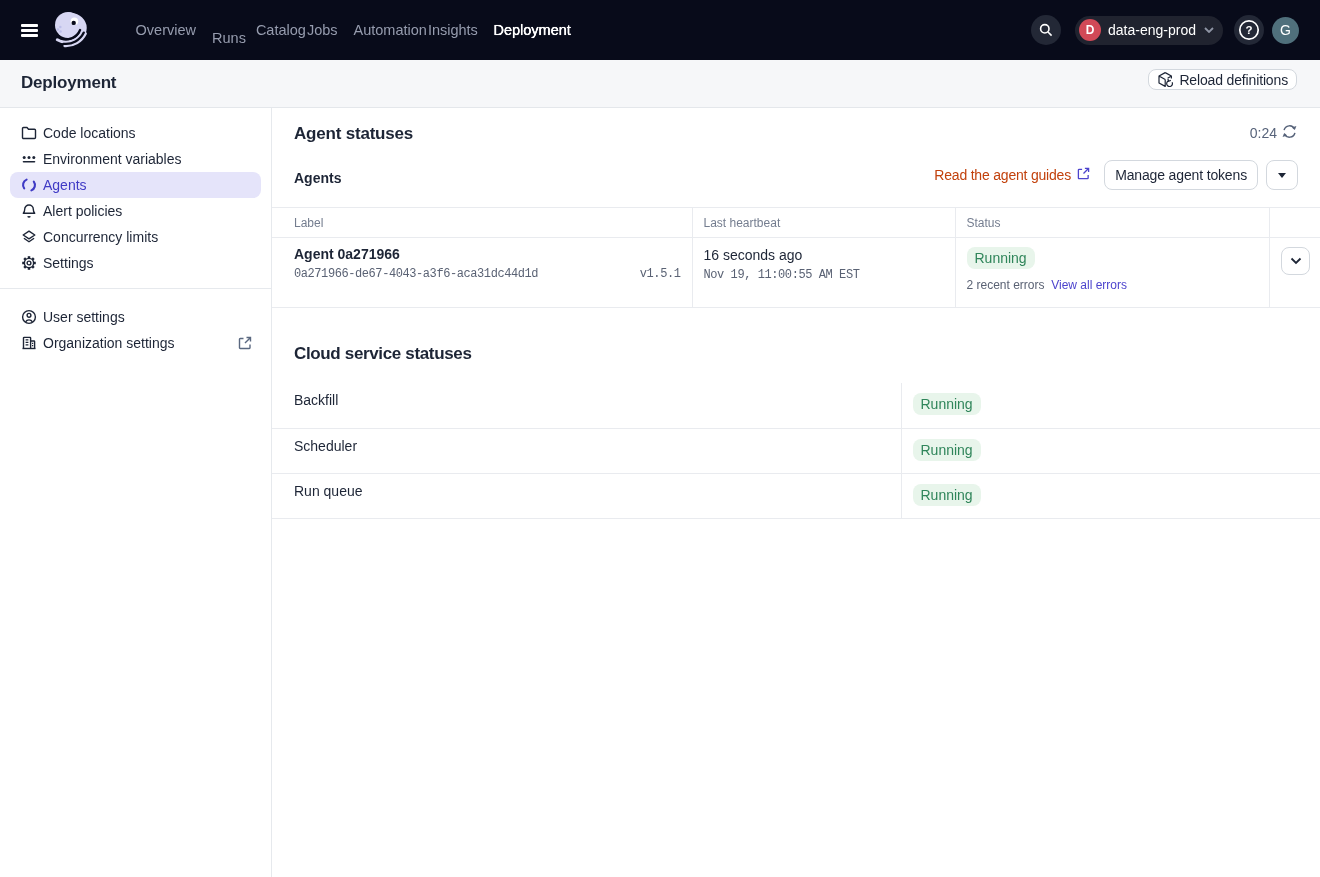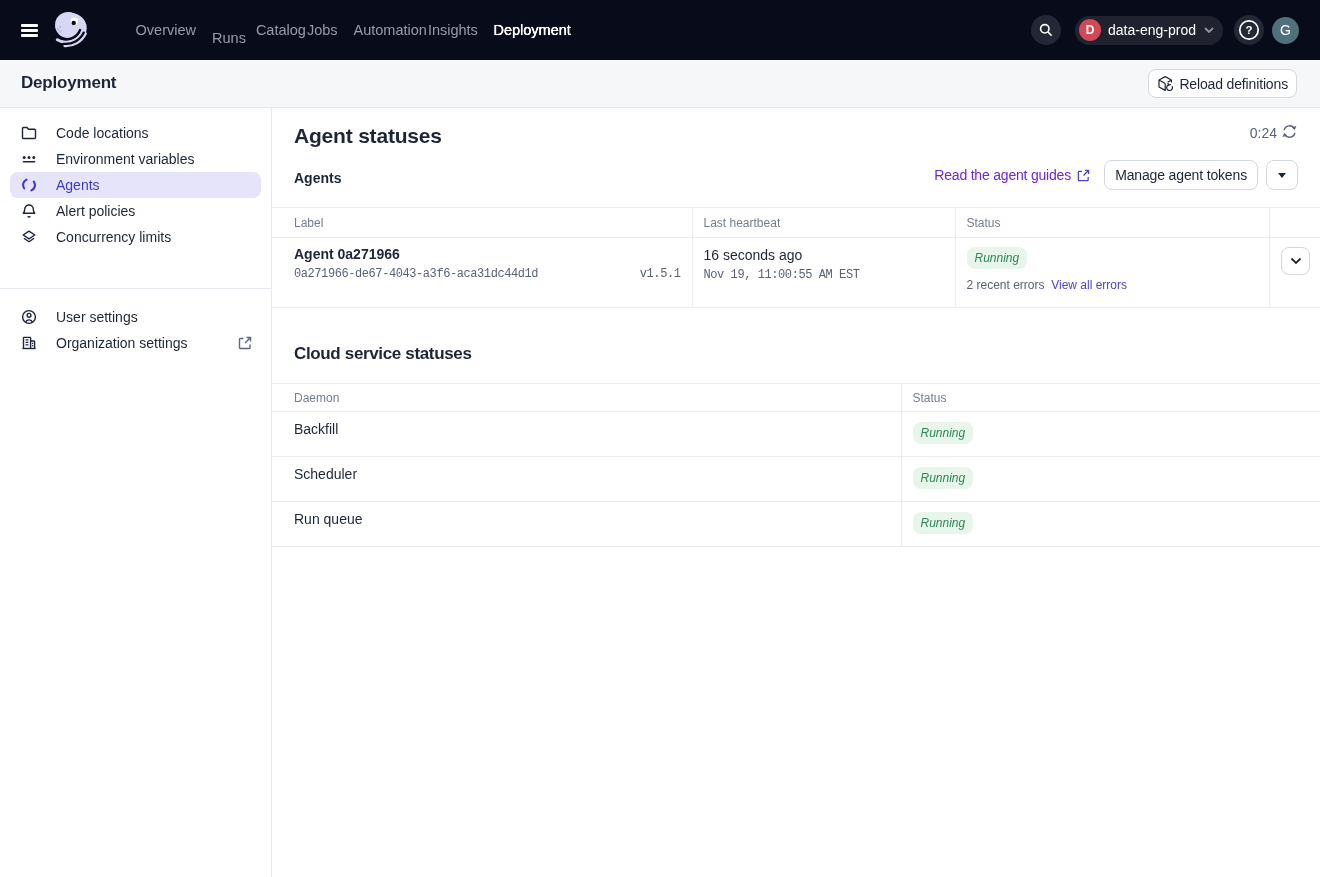--- a/index.html
+++ b/index.html
@@ -13,55 +13,55 @@
 .navlinks .active { color:#fff; text-shadow:0 0 0.7px #fff, 0 0 0.4px #fff; }
 .navright { position:absolute; right:0; top:0; height:60px; display:flex; align-items:center; }
 .circbtn { width:30px; height:30px; border-radius:50%; background:#232836; display:flex; align-items:center; justify-content:center; }
 .pill { width:148px; height:29px; border-radius:15px; background:#20232F; display:flex; align-items:center; padding:0 9px 0 4px; margin:0 11px 0 14px; }
 .pill .d { flex:none;  width:22px; height:22px; border-radius:50%; background:#D14957; color:#fff; font-size:12px; font-weight:700; display:flex; align-items:center; justify-content:center; }
 .pill .t { color:#fff; font-size:14px; margin-left:7px; }
 .avatar { flex:none; width:27px; height:27px; border-radius:50%; background:#50707C; color:#fff; font-size:14px; display:flex; align-items:center; justify-content:center; margin:0 21px 0 8px; }
 
 .pagehead { position:absolute; left:0; top:60px; width:1320px; height:48px; background:#F6F7F9; border-bottom:1px solid #E4E7EB; }
 .pagehead h1 { position:absolute; left:21px; top:13px; font-size:17px; font-weight:700; color:#1D2536; letter-spacing:-0.2px; }
-.reloadbtn { position:absolute; right:23px; top:9px; height:29px; background:#fff; border:1px solid #D3D8DE; border-radius:8px; display:flex; align-items:center; gap:5px; padding:0 8px; font-size:14px; letter-spacing:-0.15px; color:#1D2536; }
+.reloadbtn { position:absolute; right:23px; top:9px; height:21px; background:#fff; border:1px solid #D3D8DE; border-radius:8px; display:flex; align-items:center; gap:5px; padding:0 8px; font-size:14px; letter-spacing:-0.15px; color:#1D2536; }
 
 .sidebar { position:absolute; left:0; top:108px; width:272px; height:769px; background:#fff; border-right:1px solid #E6E9ED; }
 .sideitem { position:absolute; left:10px; width:251px; height:26px; border-radius:8px; display:flex; align-items:center; font-size:14px; color:#1D2536; }
 .sideitem svg { position:absolute; left:11px; }
-.sideitem .lbl { margin-left:46px; }
+.sideitem .lbl { margin-left:33px; }
 .sideitem.sel { background:#E5E4FA; color:#3F3AC5; }
 .sidediv { position:absolute; left:0px; top:180px; width:272px; height:1px; background:#E6E9ED; }
 
 .main { position:absolute; left:272px; top:108px; width:1048px; height:769px; background:#fff; }
-.h-agent { position:absolute; left:22px; top:16px; font-size:21px; font-weight:700; color:#1D2536; letter-spacing:-0.2px; }
+.h-agent { position:absolute; left:22px; top:16px; font-size:17px; font-weight:700; color:#1D2536; letter-spacing:-0.2px; }
 .timer { position:absolute; right:43px; top:17px; font-size:14px; color:#57637A; }
 .refresh { position:absolute; right:23px; top:16px; }
 .h-agents { position:absolute; left:22px; top:62px; font-size:14px; font-weight:700; color:#1D2536; }
-.guides { position:absolute; right:230px; top:59px; font-size:14px; letter-spacing:-0.2px; color:#6d28d9; display:flex; align-items:center; gap:6px; }
+.guides { position:absolute; right:230px; top:59px; font-size:14px; letter-spacing:-0.2px; color:#c2410c; display:flex; align-items:flex-start; gap:6px; }
 .btn-tokens { position:absolute; right:62px; top:52px; height:30px; background:#fff; border:1px solid #D3D8DE; border-radius:8px; font-size:14px; letter-spacing:-0.15px; color:#1D2536; display:flex; align-items:center; padding:0 10px; }
 .btn-caret { position:absolute; right:22px; top:52px; width:32px; height:30px; background:#fff; border:1px solid #D3D8DE; border-radius:8px; display:flex; align-items:center; justify-content:center; }
 .caret { width:0; height:0; border-left:4px solid transparent; border-right:4px solid transparent; border-top:5px solid #1D2536; }
 
 table { border-collapse:collapse; table-layout:fixed; width:1048px; position:absolute; left:0; }
 .t1 { top:99px; }
 .t2 { top:275px; }
 th { text-align:left; font-size:12px; font-weight:400; color:#747D8F; border-top:1px solid #E9EBEF; border-bottom:1px solid #E9EBEF; }
 td, th { border-right:1px solid #E9EBEF; vertical-align:top; }
 td:last-child, th:last-child { border-right:none; }
 .t1 th { height:30px; padding:0 0 0 11px; vertical-align:middle; }
 .t1 th:first-child, .t1 td:first-child { padding-left:22px; }
 .t1 td { height:70px; border-bottom:1px solid #E9EBEF; padding:6px 11px 0 11px; }
 .t2 th { height:28px; padding:0 0 0 11px; vertical-align:middle; }
 .t2 th:first-child, .t2 td:first-child { padding-left:22px; }
 .t2 td { height:45px; border-bottom:1px solid #E9EBEF; padding:7px 11px 0 11px; font-size:14px; line-height:20px; color:#1D2536; }
 .b { font-size:14px; font-weight:700; color:#1D2536; line-height:20px; }
 .r { font-size:14px; color:#1D2536; line-height:20px; }
 .mono { font-family:"Liberation Mono", monospace; font-size:12px; letter-spacing:-0.42px; color:#5A6274; line-height:16px; margin-top:2px; }
-.badge { display:inline-block; background:#E8F5EB; color:#2F855A; font-size:12px; line-height:22px; padding:0 8px; border-radius:8px;font-style:italic; }
+.badge { display:inline-block; background:#E8F5EB; color:#2F855A; font-size:14px; line-height:22px; padding:0 8px; border-radius:8px; }
 .errline { font-size:12px; color:#5A6274; margin-top:9px; }
 .errline a { color:#4D44CD; text-decoration:none; }
 .chevbtn { position:absolute; right:10px; top:139px; width:29px; height:28px; background:#fff; border:1px solid #D3D8DE; border-radius:8px; display:flex; align-items:center; justify-content:center; }
 .h-cloud { position:absolute; left:22px; top:236px; font-size:17px; font-weight:700; color:#1D2536; letter-spacing:-0.35px; }
 .spread { display:flex; justify-content:space-between; }
 </style>
 </head>
 <body>
 
 <div class="nav">
@@ -163,20 +163,37 @@
         <path d="M6.8 13.3 a1.3 1.3 0 0 0 2.4 0" fill="#1D2536"></path>
       </svg>
     <span class="lbl">Alert policies</span>
   </div>
   <div class="sideitem" style="top:116px;">
     <svg width="16" height="16" viewBox="0 0 16 16" fill="none" stroke="#1D2536" stroke-width="1.4" stroke-linejoin="round">
         <path d="M8 2.2 L13.8 6 L8 9.8 L2.2 6 Z"></path>
         <path d="M2.9 9.2 L8 12.8 L13.1 9.2" fill="none"></path>
       </svg>
     <span class="lbl">Concurrency limits</span>
+  </div>
+  <div class="sideitem" style="top:142px;">
+    <svg width="16" height="16" viewBox="0 0 16 16" fill="none">
+        <g stroke="#1D2536" stroke-width="2.5">
+          <line x1="8" y1="1.2" x2="8" y2="3.4"></line>
+          <line x1="8" y1="12.6" x2="8" y2="14.8"></line>
+          <line x1="1.2" y1="8" x2="3.4" y2="8"></line>
+          <line x1="12.6" y1="8" x2="14.8" y2="8"></line>
+          <line x1="3.2" y1="3.2" x2="4.8" y2="4.8"></line>
+          <line x1="11.2" y1="11.2" x2="12.8" y2="12.8"></line>
+          <line x1="3.2" y1="12.8" x2="4.8" y2="11.2"></line>
+          <line x1="11.2" y1="4.8" x2="12.8" y2="3.2"></line>
+        </g>
+        <circle cx="8" cy="8" r="4.6" fill="#fff" stroke="#1D2536" stroke-width="1.4"></circle>
+        <circle cx="8" cy="8" r="1.9" stroke="#1D2536" stroke-width="1.4"></circle>
+      </svg>
+    <span class="lbl">Settings</span>
   </div>
   <div class="sidediv"></div>
   <div class="sideitem" style="top:196px;">
     <svg width="16" height="16" viewBox="0 0 16 16" fill="none" stroke="#1D2536" stroke-width="1.4">
         <circle cx="8" cy="8" r="6.4"></circle>
         <circle cx="8" cy="6.3" r="1.9"></circle>
         <path d="M4.6 12.9 a3.9 3.9 0 0 1 6.8 0"></path>
       </svg>
     <span class="lbl">User settings</span>
   </div>
@@ -257,24 +274,20 @@
         <path d="M1.5 1.5 L6 6 L10.5 1.5"></path>
       </svg>
     </div>
   <div class="h-cloud">Cloud service statuses</div>
   <table class="t2">
     <colgroup>
         <col style="width:629px">
         <col style="width:419px">
       </colgroup>
     <tbody>
-        <tr>
-          <th>Daemon</th>
-          <th>Status</th>
-        </tr>
     <tr>
           <td>Backfill</td>
           <td style="padding-top:10px;"><span class="badge">Running</span></td>
         </tr>
     <tr>
           <td>Scheduler</td>
           <td style="padding-top:10px;"><span class="badge">Running</span></td>
         </tr>
     <tr>
           <td>Run queue</td>

